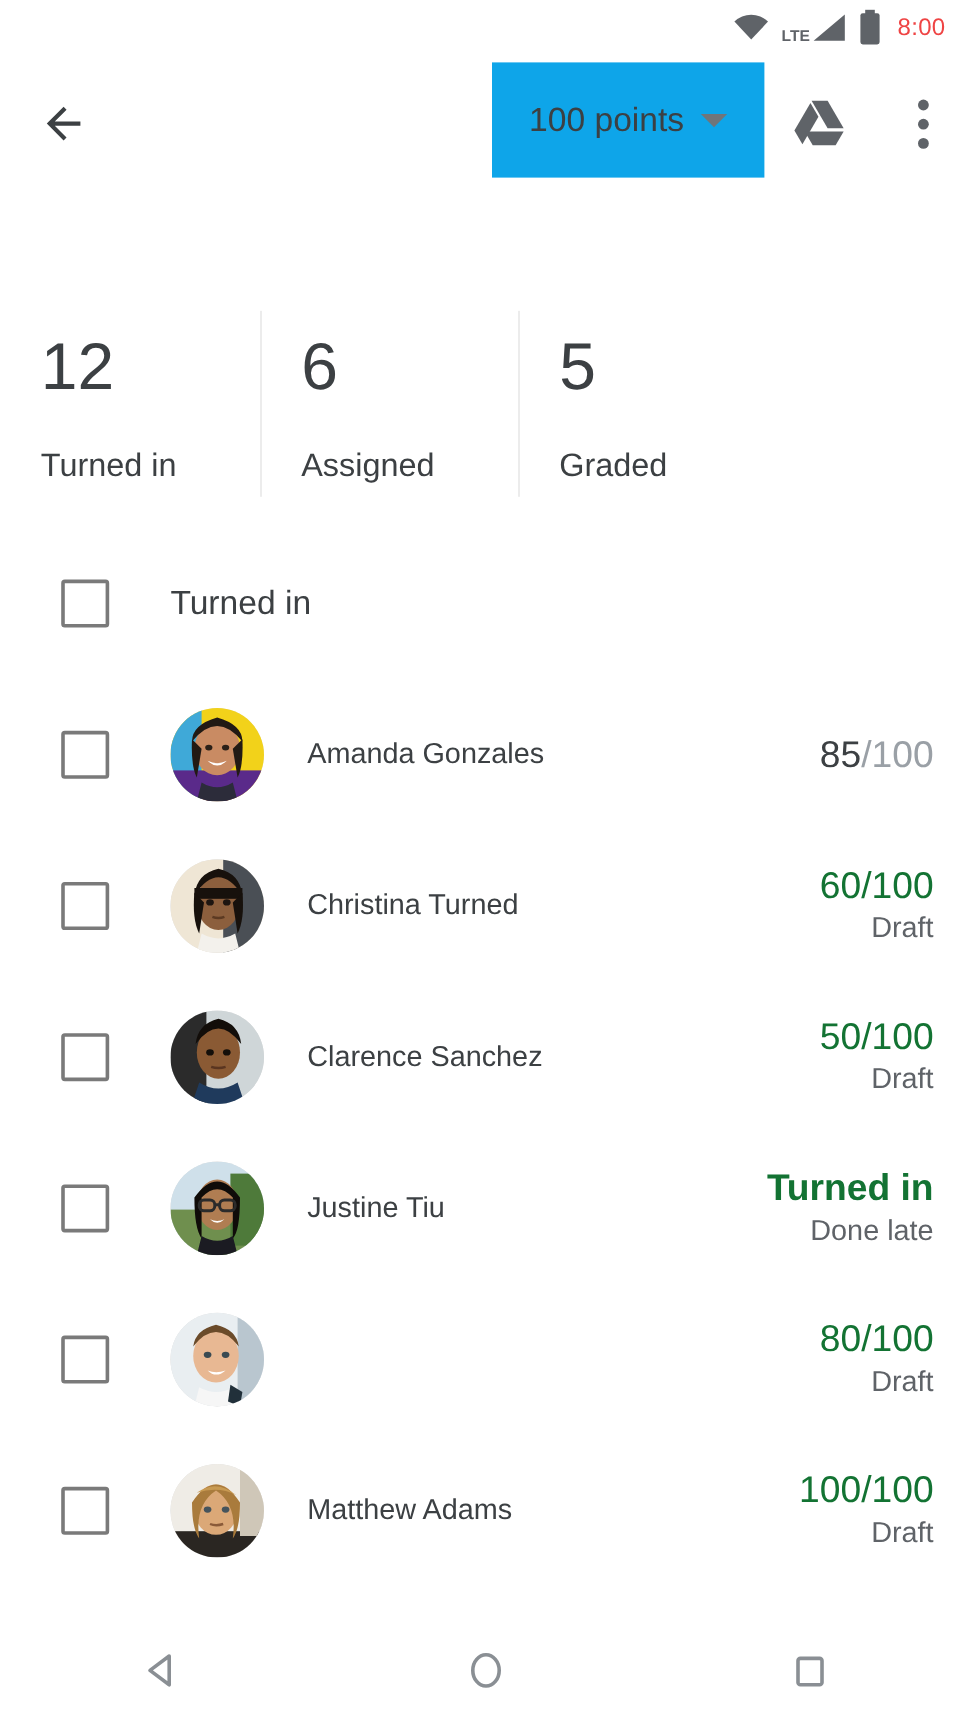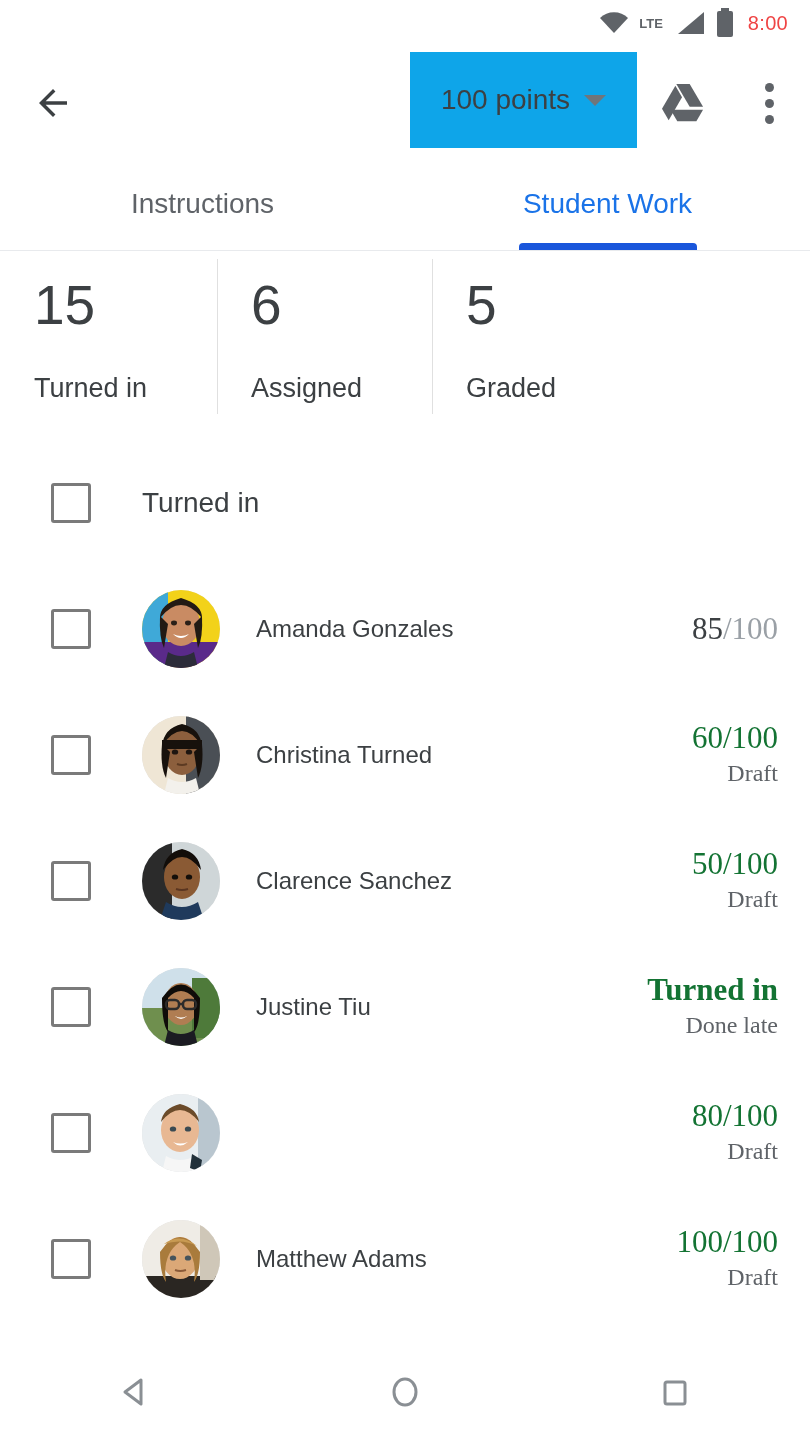--- a/index.html
+++ b/index.html
@@ -11,21 +11,21 @@
   }
   .screen { position: relative; width: 810px; height: 1440px; background:#fff; }
 
   
   .status-bar {
     position: absolute; top:0; left:0; width:810px; height:46px;
     display:flex; align-items:center; justify-content:flex-end;
     padding-right:22px; gap:10px;
   }
   .status-icon { display:flex; align-items:center; color:#5f6368; }
-  .lte-group { display:flex; align-items:center; gap:13px; }
+  .lte-group { display:flex; align-items:flex-end; gap:1px; }
   .lte-text { font-size:13px; font-weight:bold; color:#5f6368; line-height:1; margin-top:1px; }
   .status-time { font-size:20px; color:#ef4444; letter-spacing:0.3px; margin-left:4px; }
 
   
   .app-bar {
     position:absolute; top:46px; left:0; width:810px; height:112px;
   }
   .back-btn {
     position:absolute; left:22px; top:26px; width:62px; height:62px;
     display:flex; align-items:center; justify-content:center; cursor:pointer;
@@ -97,21 +97,21 @@
   }
   .section-title { font-size:28px; color:#3c4043; }
   .avatar {
     width:78px; height:78px; border-radius:50%; overflow:hidden; flex:none;
     position:relative; background:#ddd;
   }
   .avatar svg { display:block; width:78px; height:78px; }
   .student-name { font-size:24px; color:#3c4043; margin-left:36px; }
   .grade-cell {
     position:absolute; right:32px; top:0; height:126px;
-    display:flex; flex-direction:column; align-items:flex-end; justify-content:center;font-family:Liberation Serif, serif;
+    display:flex; flex-direction:column; align-items:flex-end; justify-content:center;
   }
   .grade-main { font-size:31px; line-height:1.12; }
   .grade-main.draft { color:#137333; }
   .grade-main.turnedin { color:#137333; font-weight:bold; }
   .grade-num-dark { color:#3c4043; }
   .grade-denom-light { color:#9aa0a6; }
   .grade-sub { font-size:24px; color:#5f6368; line-height:1.3; margin-top:2px; }
 
   
   .nav-bar {
@@ -166,33 +166,24 @@
       </svg>
     </div>
 
     <div class="overflow-btn">
       <span class="dot"></span>
       <span class="dot"></span>
       <span class="dot"></span>
     </div>
   </div>
 
-  <div class="tabs">
-    <div class="tab inactive">
-      <span>Instructions</span>
-    </div>
-    <div class="tab active">
-      <span>Student Work</span>
-      <span class="tab-indicator"></span>
-    </div>
-  </div>
 
   <div class="stats">
     <div class="stat">
-      <div class="stat-num">15</div>
+      <div class="stat-num">12</div>
       <div class="stat-label">Turned in</div>
     </div>
     <div class="stat">
       <div class="stat-num">6</div>
       <div class="stat-label">Assigned</div>
     </div>
     <div class="stat">
       <div class="stat-num">5</div>
       <div class="stat-label">Graded</div>
     </div>

